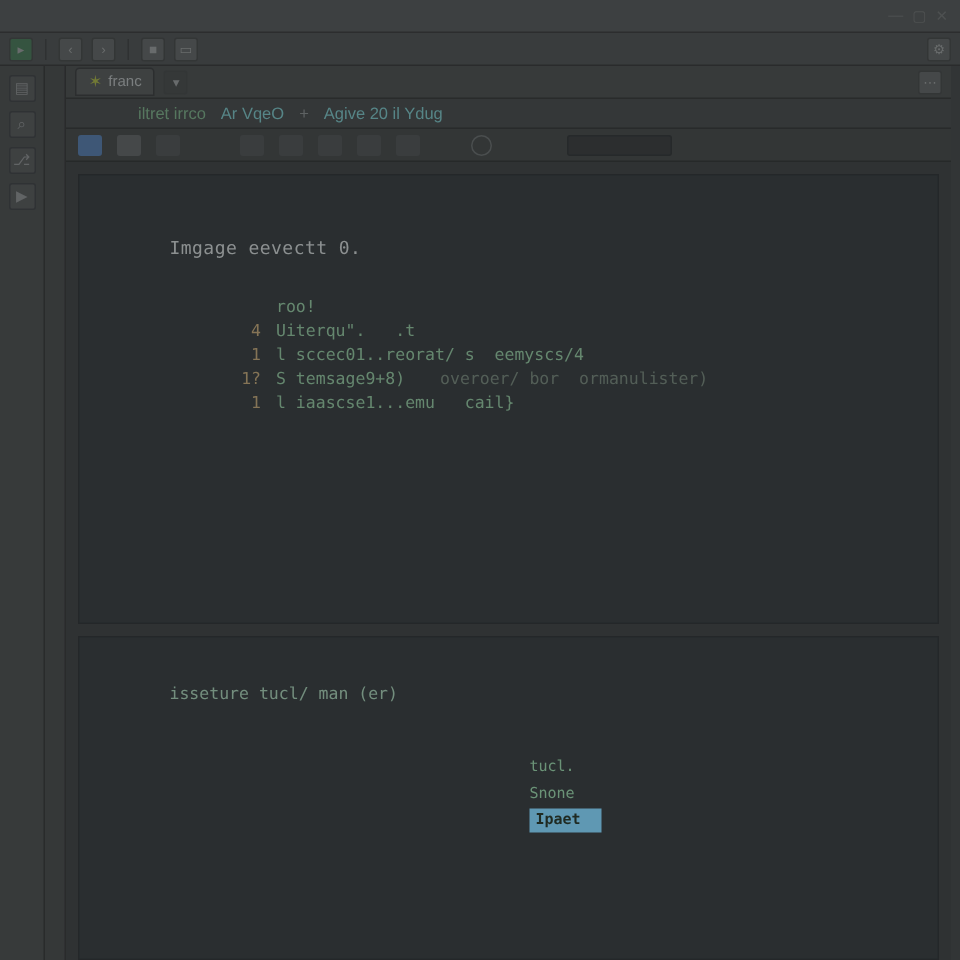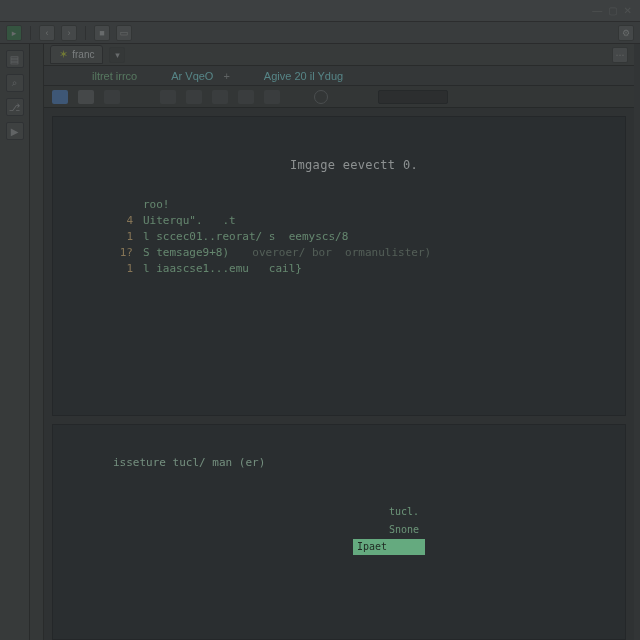--- a/index.html
+++ b/index.html
@@ -97,21 +97,21 @@
     .tab .star { color: #9aa53b; font-size: 11px; }
     .breadcrumb {
       height: 20px;
       background: #3b3e3f;
       border-bottom: 1px solid #282a2b;
       display: flex; align-items: center; gap: 10px;
       padding: 0 10px;
       font-size: 11px;
     }
     .breadcrumb .seg { color: #6fa07c; }
-    .breadcrumb .seg.cyan { color: #6fb5b8; margin-left: 24px; }
+    .breadcrumb .seg.cyan { color: #6fb5b8; }
     .breadcrumb .plus { color: #7c8081; }
     
     .editor-toolbar {
       height: 22px;
       background: #393c3d;
       border-bottom: 1px solid #262829;
       display: flex; align-items: center;
       padding: 0 8px; gap: 10px;
     }
     .chip {
@@ -145,27 +145,27 @@
       border: 1px solid #232628;
       flex: 0 0 300px;
       padding: 40px 30px 20px 60px;
       font-family: "Consolas", "Menlo", monospace;
       font-size: 11px;
       line-height: 16px;
       color: #b8bcbd;
       overflow: hidden;
     }
     .code-title {
-      text-align: center;
+      text-align: left;
       color: #c2c6c7;
       font-size: 12px;
       margin-bottom: 24px;
       letter-spacing: .3px;
     }
-    .ln { display: flex; gap: 10px; white-space: pre; }
+    .ln { display: flex; gap: 10px; white-space: pre; margin-left: 41px; }
     .gut { width: 20px; text-align: right; color: #8fae9a; }
     .kw { color: #86b893; }
     .num { color: #b79b6d; }
     .cm { color: #6b7a6f; }
     .bottom-pane {
       background: #2b3134;
       border: 1px solid #232628;
       flex: 1;
       padding: 30px 30px 10px 60px;
       font-family: "Consolas", "Menlo", monospace;
@@ -173,28 +173,28 @@
       line-height: 16px;
       color: #b8bcbd;
       position: relative;
     }
     .bp-line { color: #9cc3aa; white-space: pre; }
     .comp-box {
       position: absolute;
       left: 300px; top: 78px;
       font-size: 10px;
     }
-    .comp-item { color: #8fcba0; font-family: monospace; padding: 1px 0; margin-left: 36px; }
+    .comp-item { color: #8fcba0; font-family: monospace; padding: 1px 0; }
     .comp-sel {
-      background: #86efac;
+      background: #7dd3fc;
       color: #1b2a1e;
       padding: 0 14px 0 4px;
       display: inline-block;
-      width: 72px;
-      font-weight: normal;
+      width: 48px;
+      font-weight: bold;
     }
     .right-rail {
       width: 6px;
       background: #383b3c;
     }
   </style>
 </head>
 <body>
 
 <div class="app-titlebar">
@@ -260,21 +260,21 @@
       <span class="et-spot"></span>
       <span style="width:30px"></span>
       <span class="et-input"></span>
     </div>
 
     <div class="editor-wrap">
       <div class="code-pane">
         <div class="code-title">Imgage  eevectt 0.</div>
         <div class="ln"><span class="gut"></span><span class="kw">roo!</span></div>
         <div class="ln"><span class="gut num">4</span><span class="kw">Uiterqu".   .t</span></div>
-        <div class="ln"><span class="gut num">1</span><span class="kw">l sccec01..reorat/ s  eemyscs/8</span></div>
+        <div class="ln"><span class="gut num">1</span><span class="kw">l sccec01..reorat/ s  eemyscs/4</span></div>
         <div class="ln"><span class="gut num">1?</span><span class="kw">S temsage9+8)  </span><span class="cm">overoer/ bor  ormanulister)</span></div>
         <div class="ln"><span class="gut"></span><span></span></div>
         <div class="ln"><span class="gut"></span></div>
         <div class="ln"><span class="gut num">1</span><span class="kw">l iaascse1...emu   cail}</span></div>
       </div>
 
       <div class="bottom-pane">
         <div class="bp-line">isseture tucl/ man (er)</div>
         <div class="comp-box">
           <div class="comp-item">tucl.</div>

